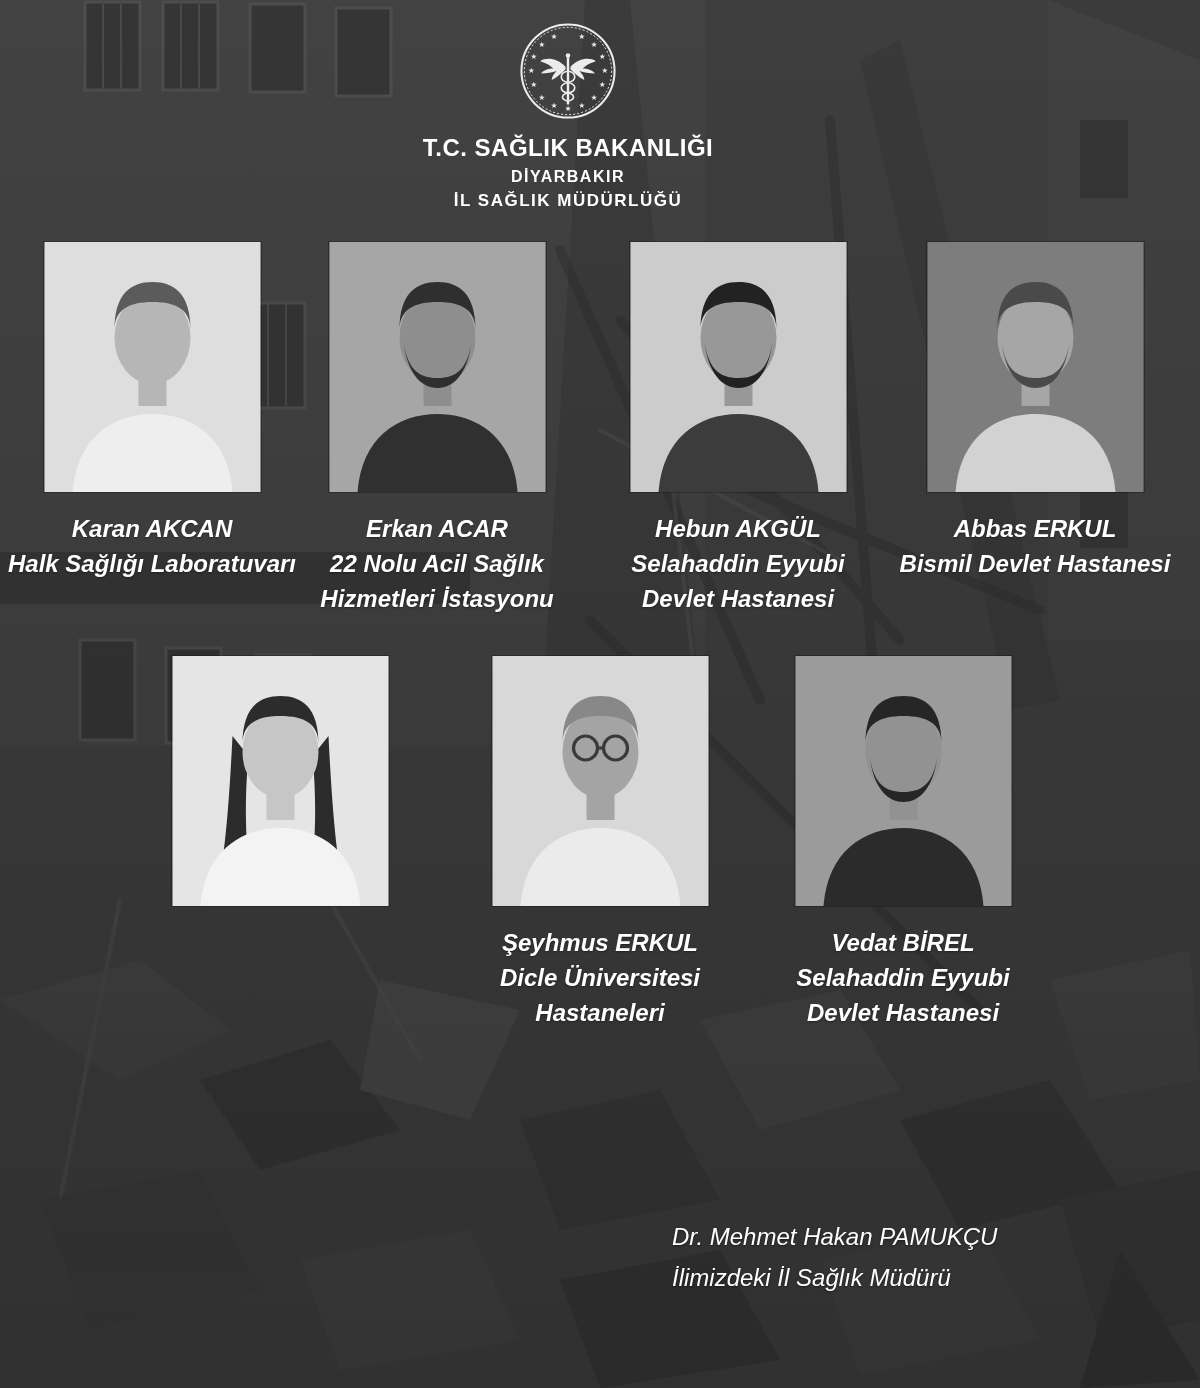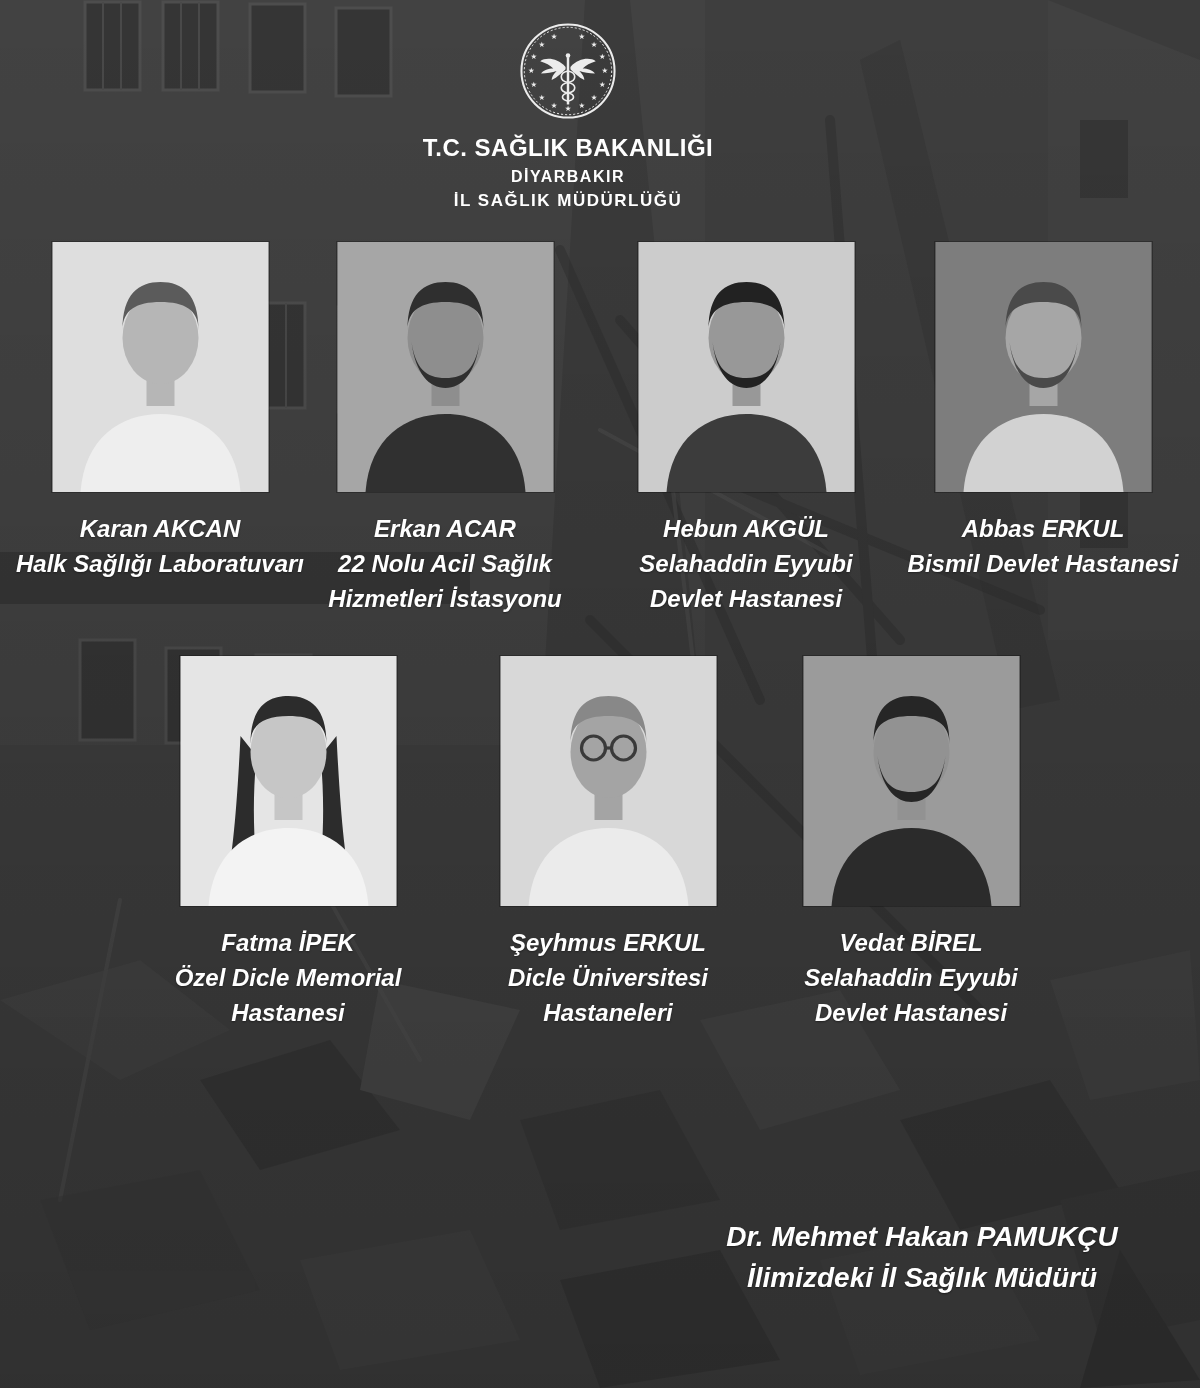--- a/index.html
+++ b/index.html
@@ -19,21 +19,21 @@
     position:absolute;top:0;left:0;width:1200px;
     text-align:center;
     transform:translateX(-32px);
   }
   .emblem{width:98px;height:98px;margin:22px auto 0;display:block;}
   .title{font-size:24px;font-weight:bold;letter-spacing:0.5px;margin-top:14px;}
   .sub1{font-size:16px;font-weight:bold;letter-spacing:1.5px;margin-top:6px;}
   .sub2{font-size:17px;font-weight:bold;letter-spacing:1.5px;margin-top:5px;}
 
   
-  .card{position:absolute;width:300px;text-align:center;margin-left:8px;}
+  .card{position:absolute;width:300px;text-align:center;}
   .card .photo{width:217px;height:250px;margin:0 auto;box-shadow:0 0 0 1px rgba(0,0,0,0.25);}
   .card .photo svg{width:100%;height:100%;display:block;}
   .caption{
     margin:19px -30px 0;
     font-style:italic;font-weight:bold;
     font-size:24px;line-height:35px;
     white-space:pre-line;
     text-shadow:0 1px 2px rgba(0,0,0,0.4);
   }
   .c1{left:2px;top:242px;}
@@ -62,23 +62,22 @@
     position:absolute;left:8px;top:1086px;width:1188px;
     font-style:italic;font-weight:bold;
     font-size:27px;line-height:46px;letter-spacing:-0.3px;
     white-space:pre-line;
     text-shadow:0 1px 2px rgba(0,0,0,0.45);
   }
 
   
   .signature{
     position:absolute;right:28px;top:1216px;width:500px;
-    text-align:center;
-    font-style:italic;font-weight:bold;
-    font-size:28px;line-height:41px;
+    font-style:italic;font-weight:normal;
+    font-size:24px;line-height:41px;
     text-shadow:0 1px 2px rgba(0,0,0,0.45);
   }
 </style>
 </head>
 <body>
 
 <svg class="bg-layer" viewBox="0 0 1200 1388" preserveAspectRatio="none">
   <rect width="1200" height="1388" fill="#3e3e3e"></rect>
 
   <g opacity="0.5">
@@ -287,22 +286,20 @@
           <ellipse cx="54" cy="48" rx="19" ry="23" fill="var(--pskin)"></ellipse>
           <path d="M35,44 C35,26 43,20 54,20 C65,20 73,26 73,44 C73,34 66,30 54,30 C42,30 35,34 35,44 Z" fill="var(--phair)"></path>
           <path class="beard-el" d="M37,50 C39,66 46,73 54,73 C62,73 69,66 71,50 C69,63 64,68 54,68 C44,68 39,63 37,50 Z" fill="var(--phair)"></path>
           <g class="glasses-el" stroke="#3a3a3a" stroke-width="1.6" fill="none">
             <circle cx="46.5" cy="46" r="6"></circle>
             <circle cx="61.5" cy="46" r="6"></circle>
             <line x1="52.5" y1="46" x2="55.5" y2="46"></line>
           </g>
         </svg>
     </div>
-    <div class="caption"><span>Fatma İPEK</span><br><span>Özel Dicle Memorial
-Hastanesi</span></div>
   </div>
 
   <div class="card c6 p6 glasses">
     <div class="photo">
       <svg viewBox="0 0 108 125">
           <rect width="108" height="125" fill="var(--pbg)"></rect>
           <path class="hair-long-el" d="M30,40 C28,80 26,100 22,120 L40,120 C36,95 36,70 38,50 Z M78,40 C80,80 82,100 86,120 L68,120 C72,95 72,70 70,50 Z" fill="var(--phair)"></path>
           <path d="M14,125 C16,98 34,86 54,86 C74,86 92,98 94,125 Z" fill="var(--pshirt)"></path>
           <rect x="47" y="64" width="14" height="18" fill="var(--pskin)"></rect>
           <ellipse cx="54" cy="48" rx="19" ry="23" fill="var(--pskin)"></ellipse>

